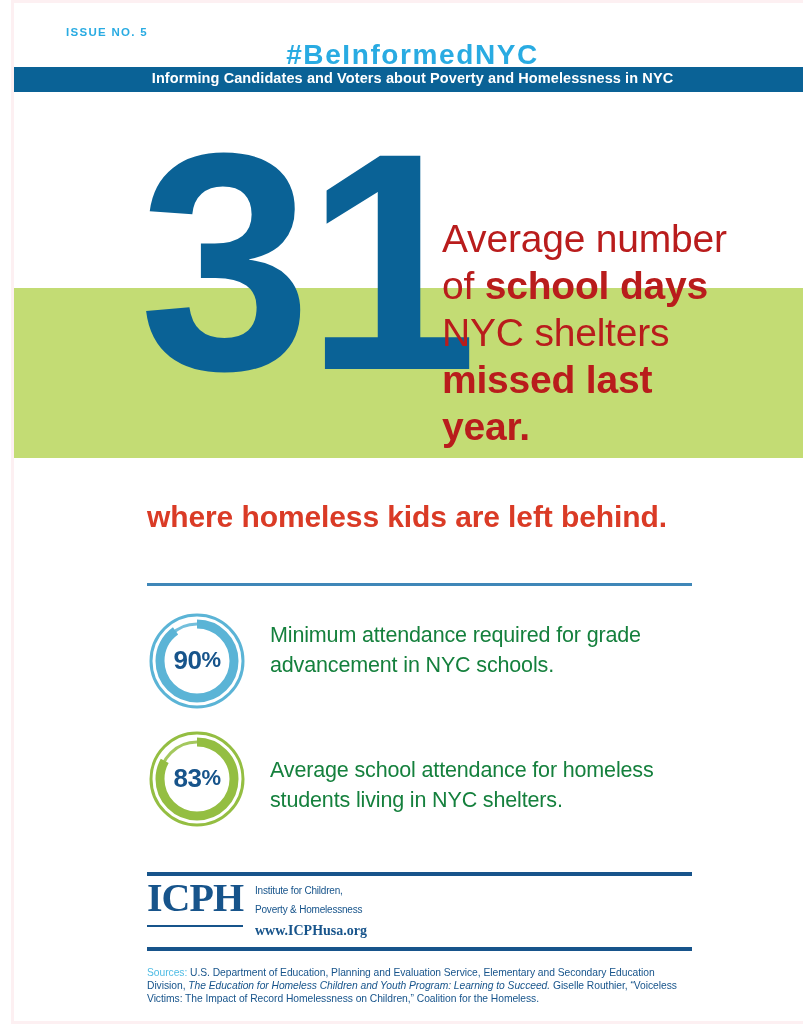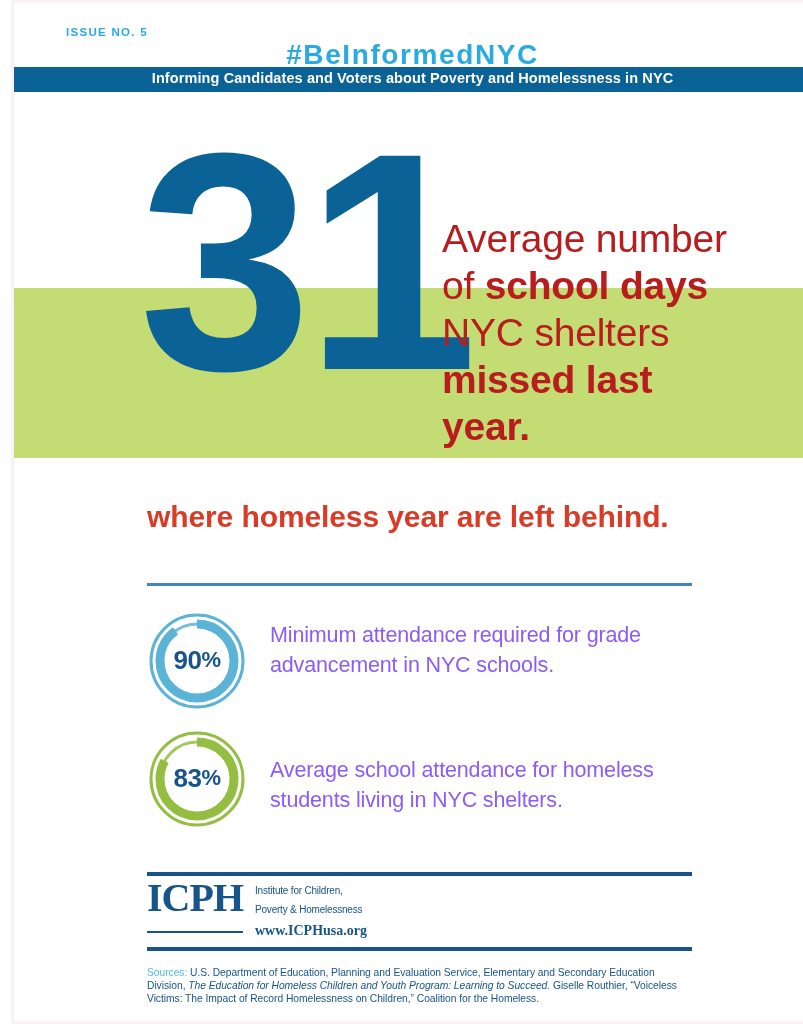--- a/index.html
+++ b/index.html
@@ -133,21 +133,21 @@
     padding-bottom: 2px;
     box-sizing: border-box;
   }
   .donut .pct .sym { font-size: 22px; }
 
   .stat-text {
     position: absolute;
     left: 123px;
     top: 9px;
     width: 440px;
-    color: #8b5cf6;
+    color: #15803d;
     font-size: 21.5px;
     line-height: 30px;
     letter-spacing: -0.15px;
   }
   #stat-row-2 .stat-text { top: 26px; }
 
   
   #rule-footer-top {
     left: 133px; top: 869px;
     width: 545px;
@@ -163,21 +163,21 @@
   #logo-block { left: 133px; top: 874px; width: 290px; }
   #logo-mark {
     color: #17548B;
     font-family: "Liberation Serif", serif;
     font-size: 40px;
     line-height: 42px;
     font-weight: bold;
     letter-spacing: -1px;
     display: inline-block;
     border-bottom: 2px solid #17548B;
-    padding-bottom: 12px;
+    padding-bottom: 6px;
   }
   #logo-name {
     position: absolute;
     left: 108px; top: 4px;
     width: 190px;
     color: #17548B;
     font-size: 10px;
     line-height: 19px;
     letter-spacing: -0.2px;
   }
@@ -226,21 +226,21 @@
   <div class="layer" id="big-number">31</div>
 
   <div class="layer" id="hero-text">
     <div><span>Average number</span></div>
     <div><span>of </span><b>school days</b></div>
     <div><span>NYC shelters</span></div>
     <div><b>missed last year.</b></div>
   </div>
 
   <div class="layer" id="headline">
-    <div class="l2">where homeless year are left behind.</div>
+    <div class="l2">where homeless kids are left behind.</div>
   </div>
   <div class="layer" id="rule-headline"></div>
 
   <div class="stat-row" id="stat-row-1">
     <div class="donut">
       <svg width="100" height="100" viewBox="0 0 100 100">
         <circle class="ring-outer" cx="50" cy="50" r="46" fill="none" stroke-width="3" stroke="#5BB4D6"></circle>
         <circle class="ring-track" cx="50" cy="50" r="37" fill="none" stroke-width="3" opacity="0.85" stroke="#5BB4D6"></circle>
         <circle class="ring-value" cx="50" cy="50" r="37" fill="none" stroke-width="9" stroke-linecap="butt" transform="rotate(-90 50 50)" stroke="#5BB4D6" stroke-dasharray="209.2300707290802 232.4778563656447"></circle>
       </svg>

